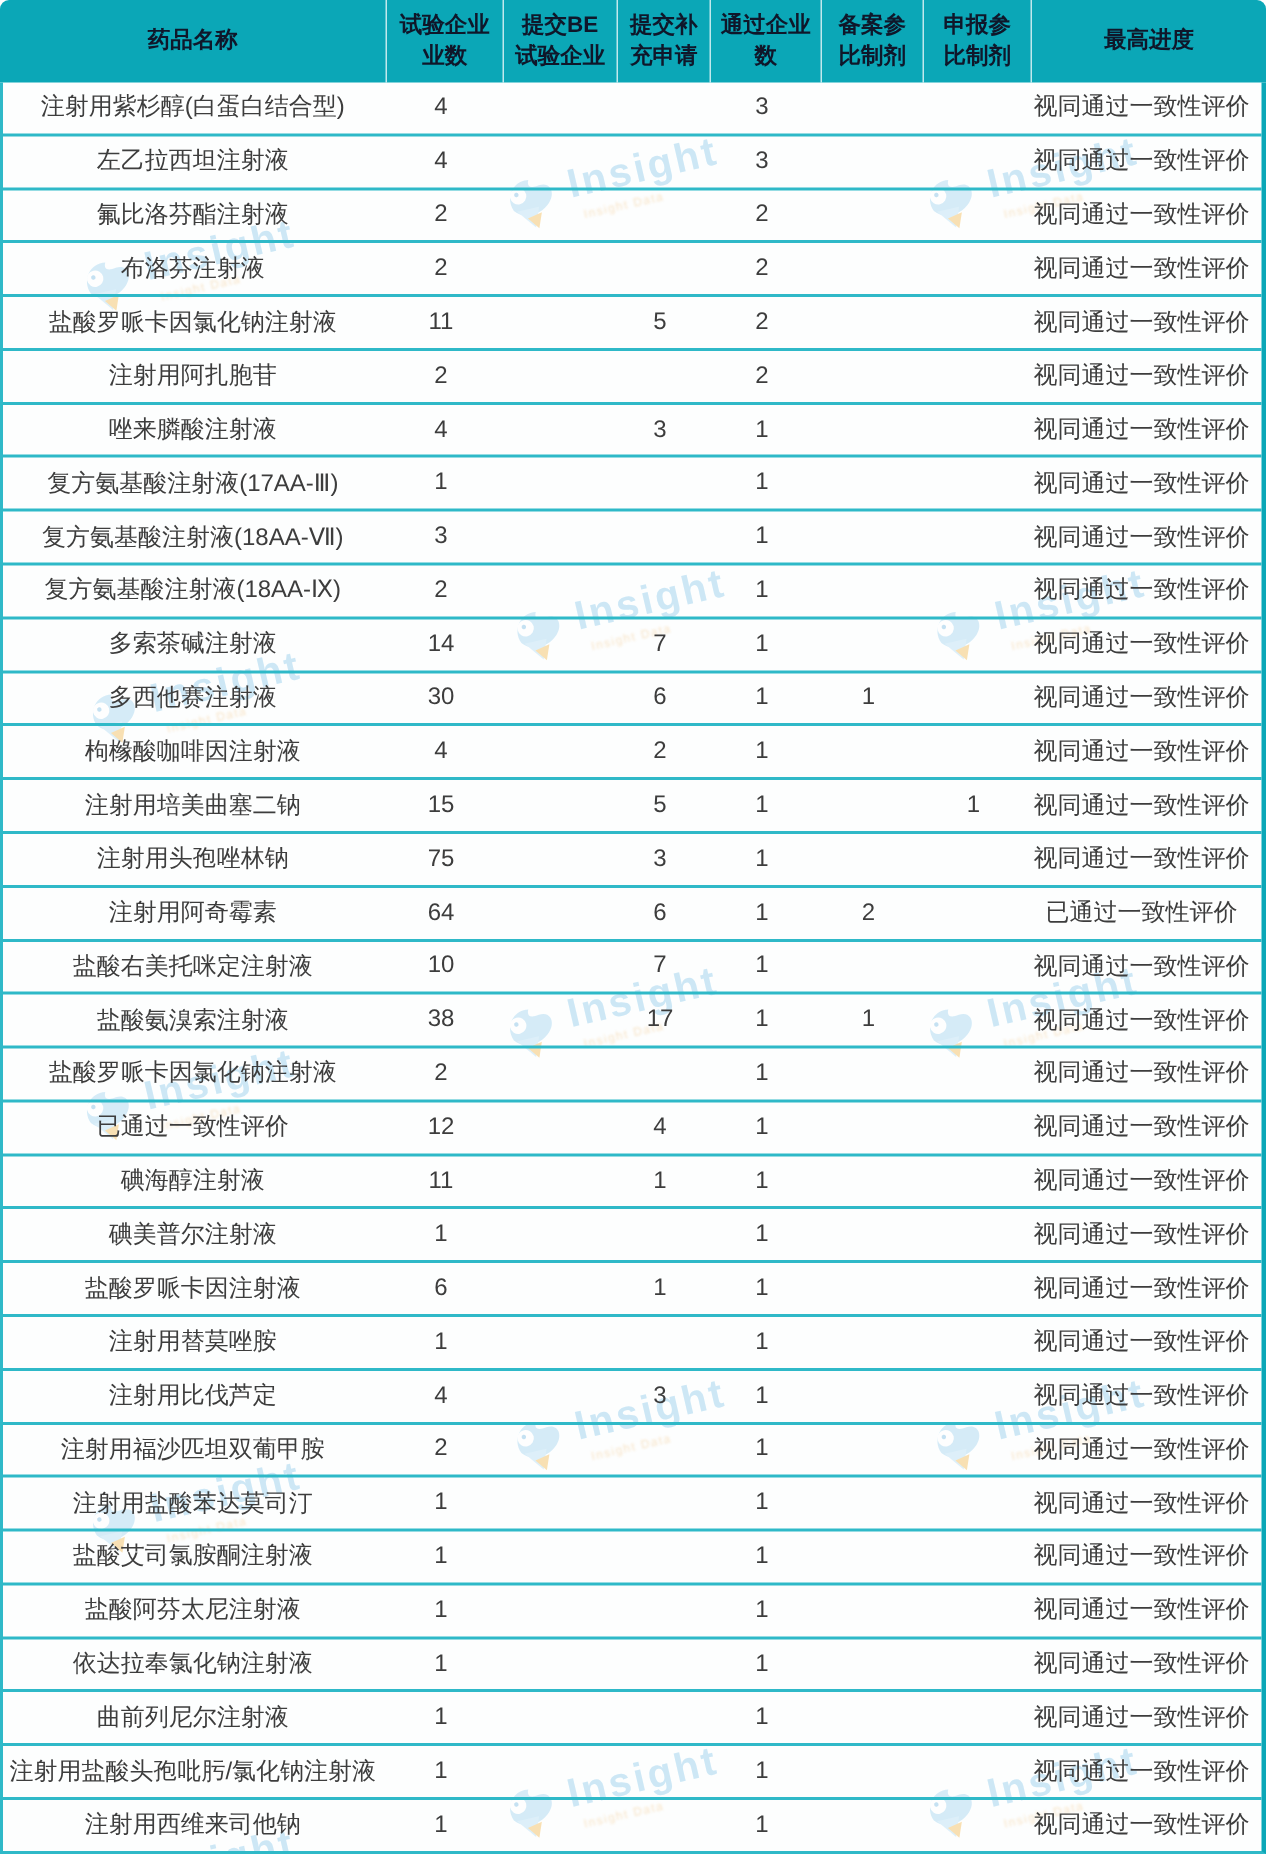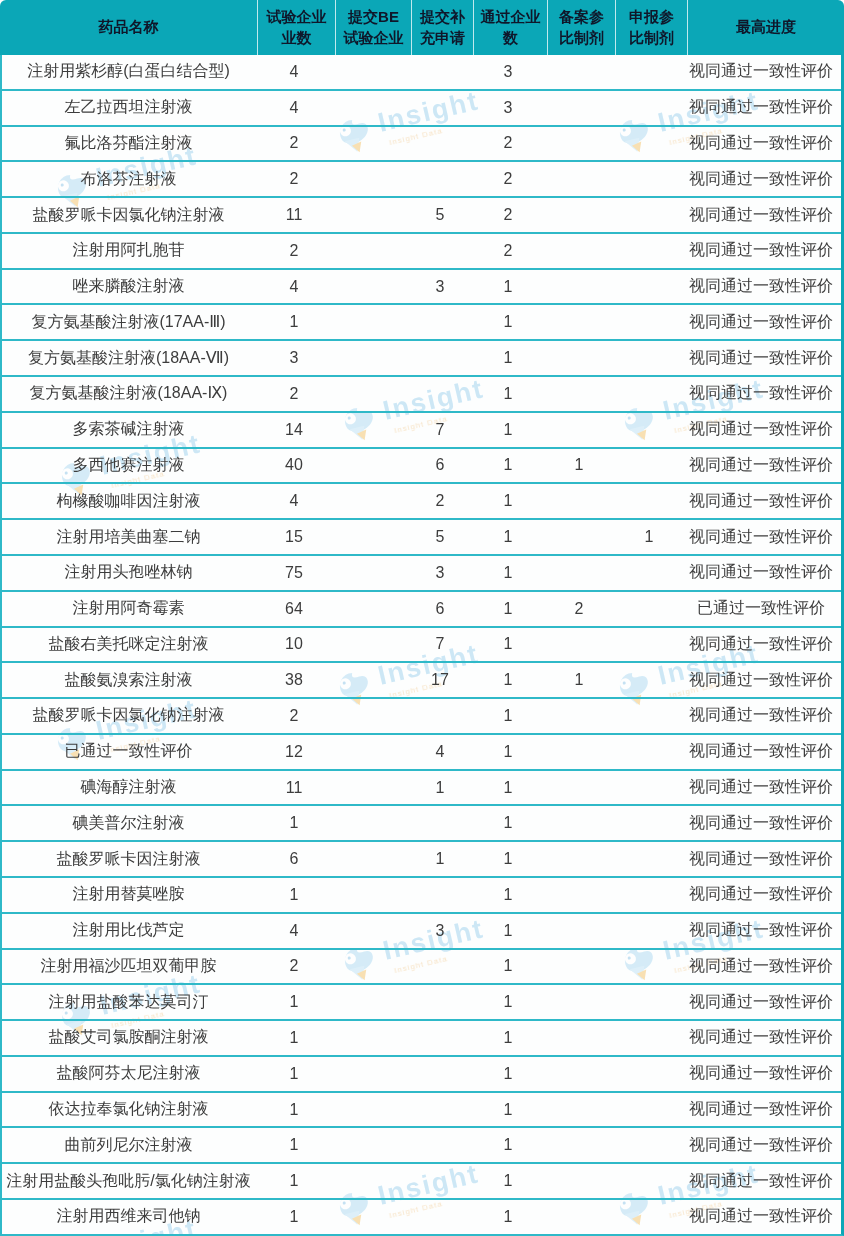--- a/index.html
+++ b/index.html
@@ -363,21 +363,21 @@
         <div class="td c1">14</div>
         <div class="td c2"></div>
         <div class="td c3">7</div>
         <div class="td c4">1</div>
         <div class="td c5"></div>
         <div class="td c6"></div>
         <div class="td c7">视同通过一致性评价</div>
       </div>
         <div class="tr">
         <div class="td c0">多西他赛注射液</div>
-        <div class="td c1">40</div>
+        <div class="td c1">30</div>
         <div class="td c2"></div>
         <div class="td c3">6</div>
         <div class="td c4">1</div>
         <div class="td c5">1</div>
         <div class="td c6"></div>
         <div class="td c7">视同通过一致性评价</div>
       </div>
         <div class="tr">
         <div class="td c0">枸橼酸咖啡因注射液</div>
         <div class="td c1">4</div>

